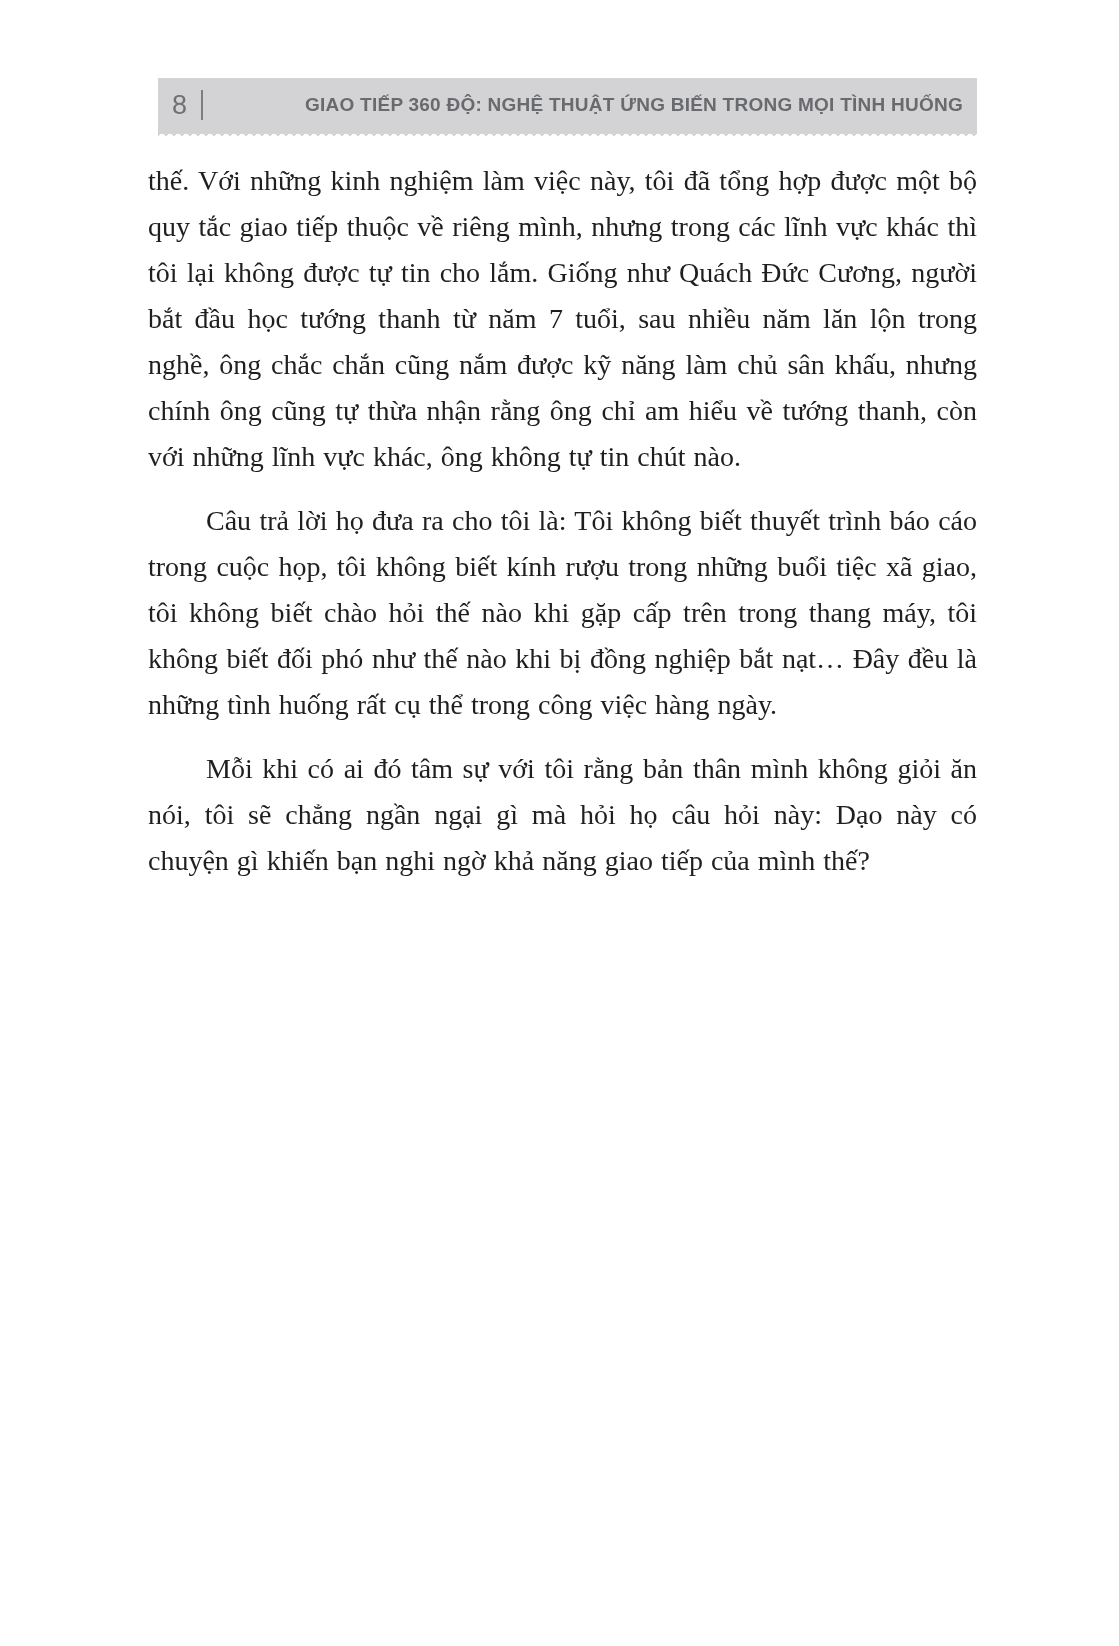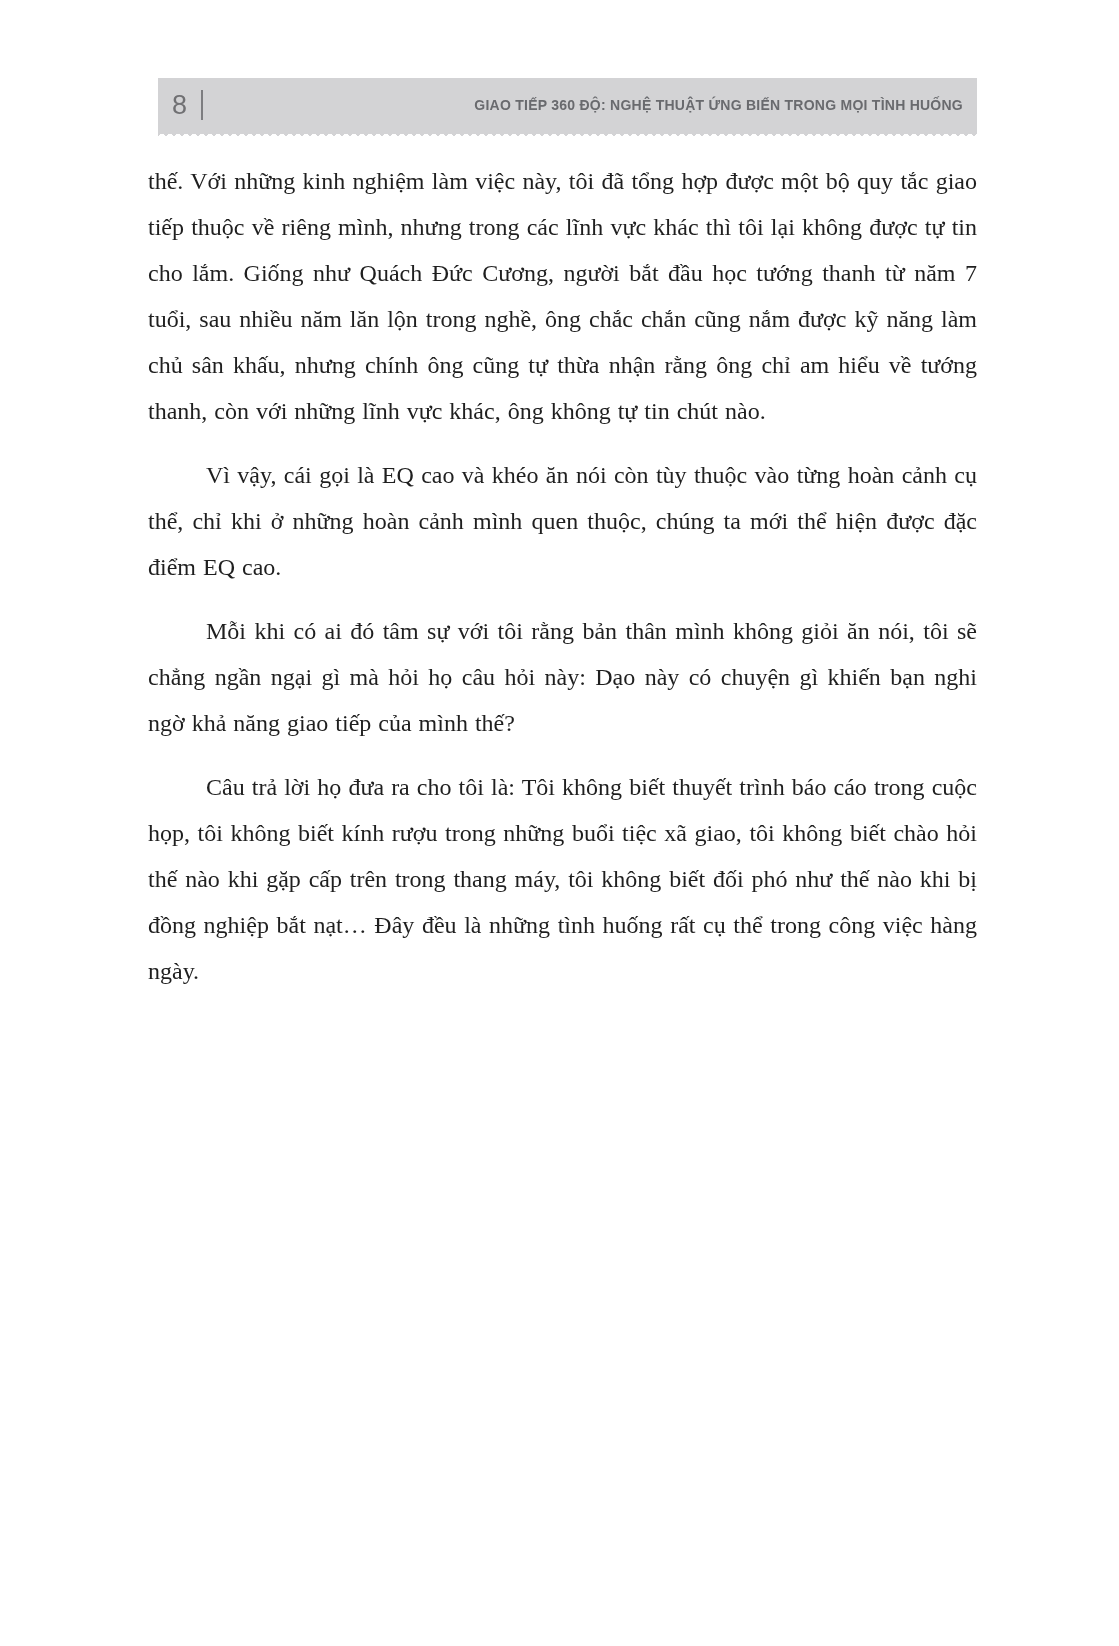--- a/index.html
+++ b/index.html
@@ -54,34 +54,34 @@
     height:30px;
     background:#7d7d80;
     margin-left:14px;
     flex:0 0 auto;
   }
   .running-title{
     flex:1;
     text-align:right;
     font-family:"Liberation Sans", sans-serif;
     font-weight:700;
-    font-size:14px;
+    font-size:19px;
     letter-spacing:0.25px;
     color:var(--header-text);
     white-space:nowrap;
   }
   .page-body{
     position:absolute;
     left:148px;
     top:158px;
     width:829px;
     color:var(--body-text);
   }
   .page-body p{
-    font-size:24px;
+    font-size:28px;
     line-height:46px;
     text-align:justify;
     margin:0 0 18px 0;
     word-spacing:1px;
   }
   .page-body p.indent{
     text-indent:58px;
   }
 </style>
 </head>
@@ -91,18 +91,17 @@
 
   <header class="header-bar">
     <span class="page-number">8</span>
     <span class="header-divider"></span>
     <span class="running-title">GIAO TIẾP 360 ĐỘ: NGHỆ THUẬT ỨNG BIẾN TRONG MỌI TÌNH HUỐNG</span>
   </header>
 
   <main class="page-body">
 
   <p class="">thế. Với những kinh nghiệm làm việc này, tôi đã tổng hợp được một bộ quy tắc giao tiếp thuộc về riêng mình, nhưng trong các lĩnh vực khác thì tôi lại không được tự tin cho lắm. Giống như Quách Đức Cương, người bắt đầu học tướng thanh từ năm 7 tuổi, sau nhiều năm lăn lộn trong nghề, ông chắc chắn cũng nắm được kỹ năng làm chủ sân khấu, nhưng chính ông cũng tự thừa nhận rằng ông chỉ am hiểu về tướng thanh, còn với những lĩnh vực khác, ông không tự tin chút nào.</p>
-      <p class="indent">Vì vậy, cái gọi là EQ cao và khéo ăn nói còn tùy thuộc vào từng hoàn cảnh cụ thể, chỉ khi ở những hoàn cảnh mình quen thuộc, chúng ta mới thể hiện được đặc điểm EQ cao.</p>
+      <p class="indent">Câu trả lời họ đưa ra cho tôi là: Tôi không biết thuyết trình báo cáo trong cuộc họp, tôi không biết kính rượu trong những buổi tiệc xã giao, tôi không biết chào hỏi thế nào khi gặp cấp trên trong thang máy, tôi không biết đối phó như thế nào khi bị đồng nghiệp bắt nạt… Đây đều là những tình huống rất cụ thể trong công việc hàng ngày.</p>
       <p class="indent">Mỗi khi có ai đó tâm sự với tôi rằng bản thân mình không giỏi ăn nói, tôi sẽ chẳng ngần ngại gì mà hỏi họ câu hỏi này: Dạo này có chuyện gì khiến bạn nghi ngờ khả năng giao tiếp của mình thế?</p>
-      <p class="indent">Câu trả lời họ đưa ra cho tôi là: Tôi không biết thuyết trình báo cáo trong cuộc họp, tôi không biết kính rượu trong những buổi tiệc xã giao, tôi không biết chào hỏi thế nào khi gặp cấp trên trong thang máy, tôi không biết đối phó như thế nào khi bị đồng nghiệp bắt nạt… Đây đều là những tình huống rất cụ thể trong công việc hàng ngày.</p>
     </main>
 
 </div>
 
 </body></html>

